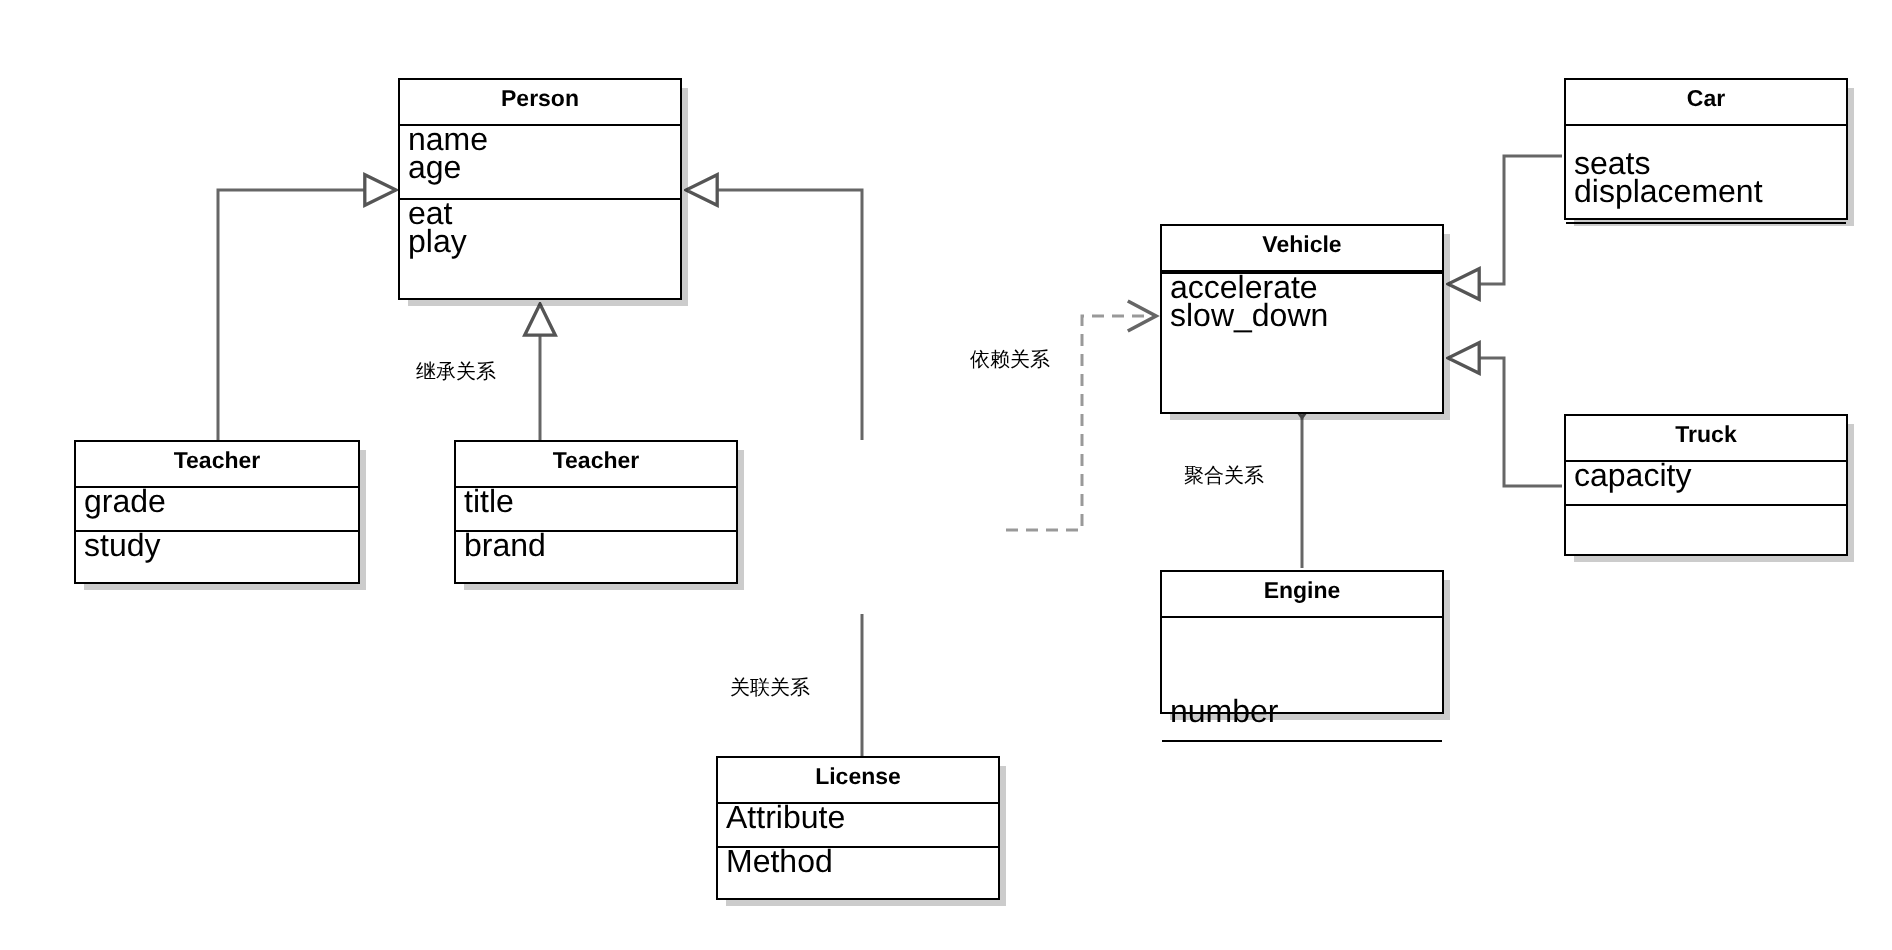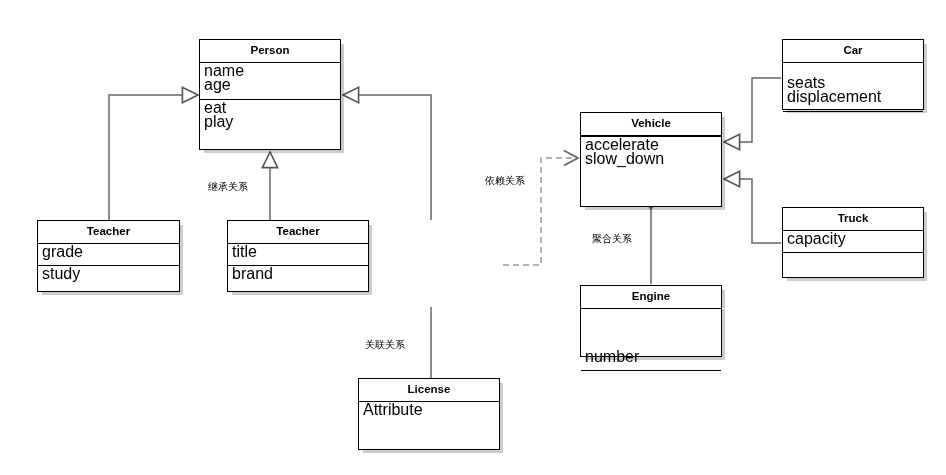--- a/index.html
+++ b/index.html
@@ -129,20 +129,23 @@
       <div class="uml-member">brand</div>
     </div>
   </div>
 
 
   <div class="uml-class" style="left:358px; top:378px; width:142px; height:72px;">
     <div class="uml-title">License</div>
     <div class="uml-compartment" style="height:18px;">
       <div class="uml-member">Attribute</div>
     </div>
+    <div class="uml-compartment sep">
+      <div class="uml-member">Method</div>
+    </div>
   </div>
 
   <div class="uml-class" style="left:580px; top:112px; width:142px; height:95px;">
     <div class="uml-title">Vehicle</div>
     <div class="uml-compartment sep">
       <div class="uml-member">accelerate</div>
       <div class="uml-member">slow_down</div>
     </div>
   </div>
 

